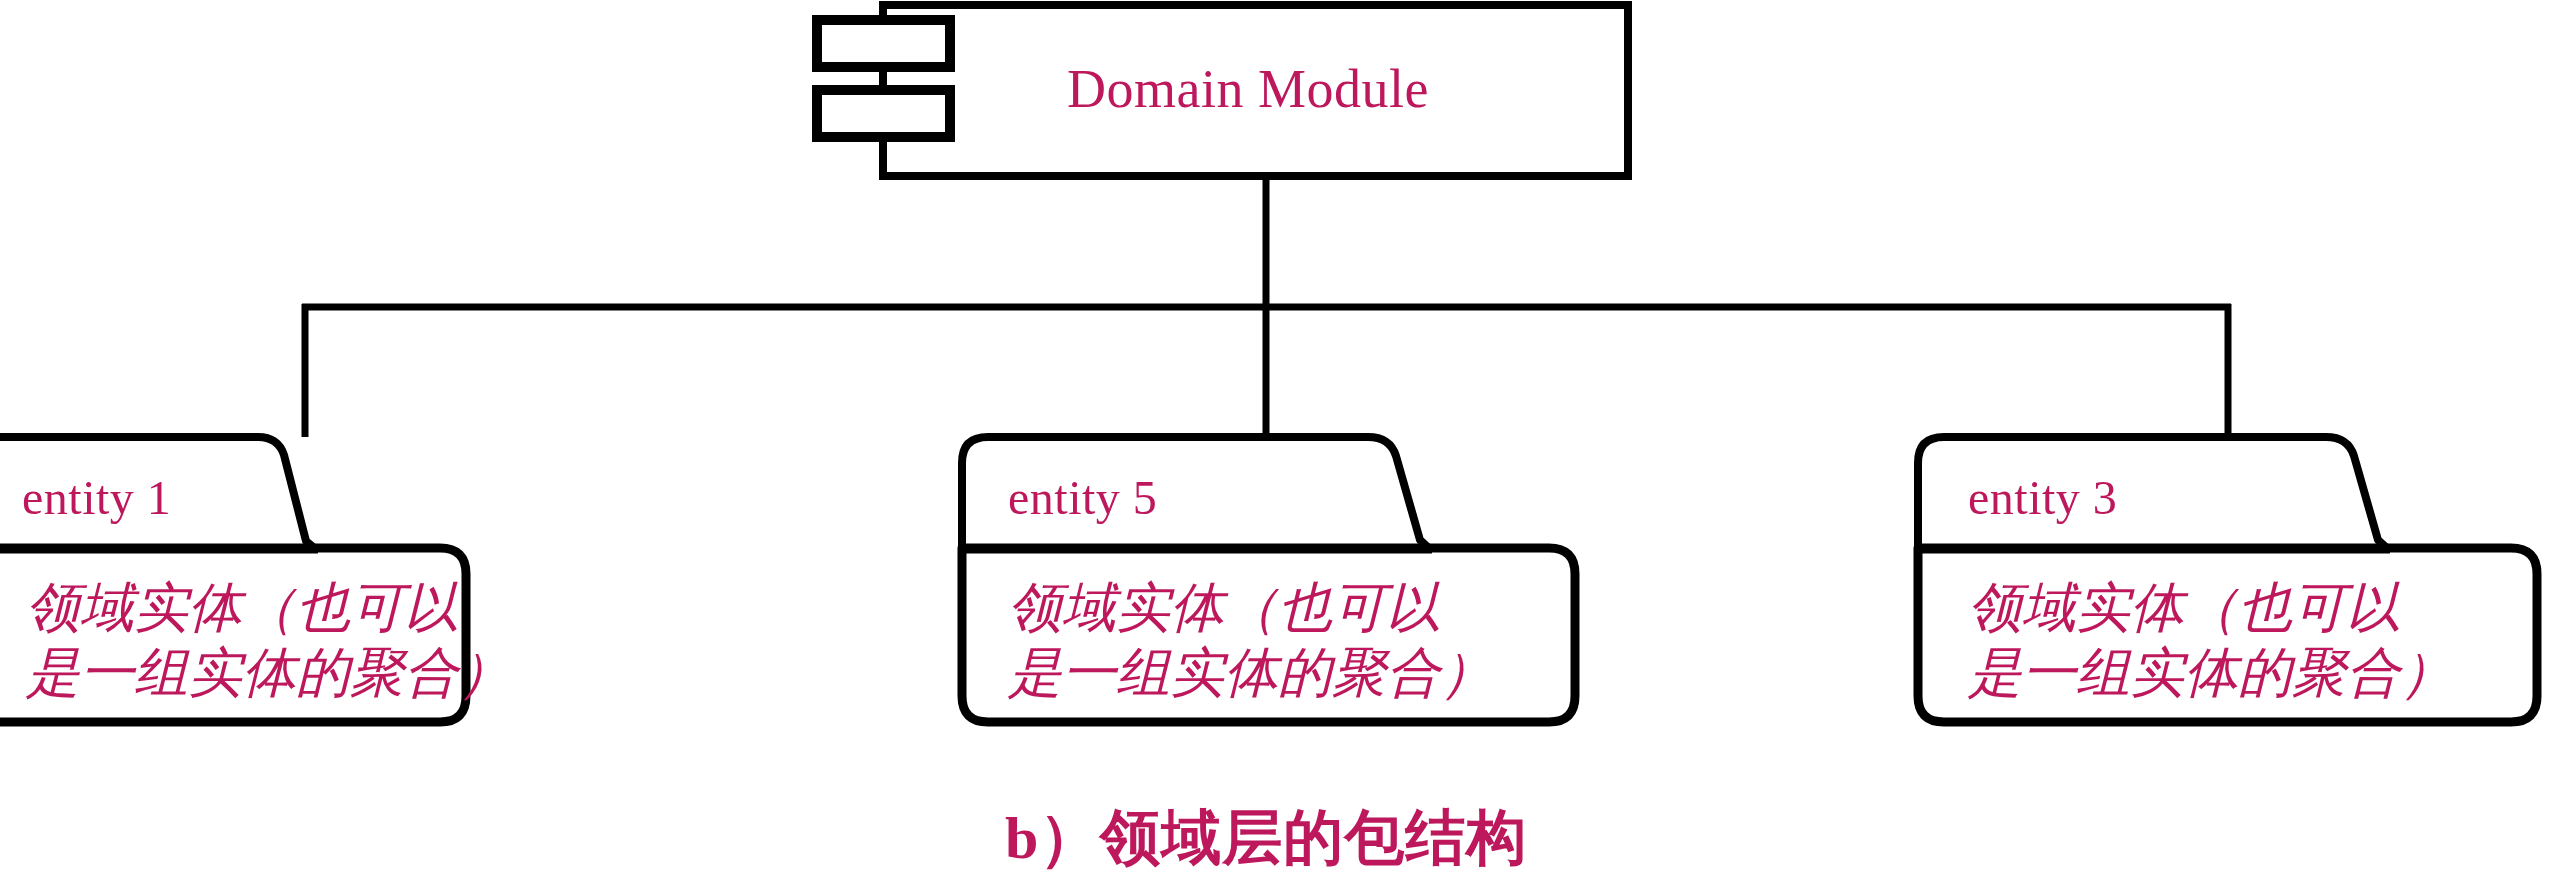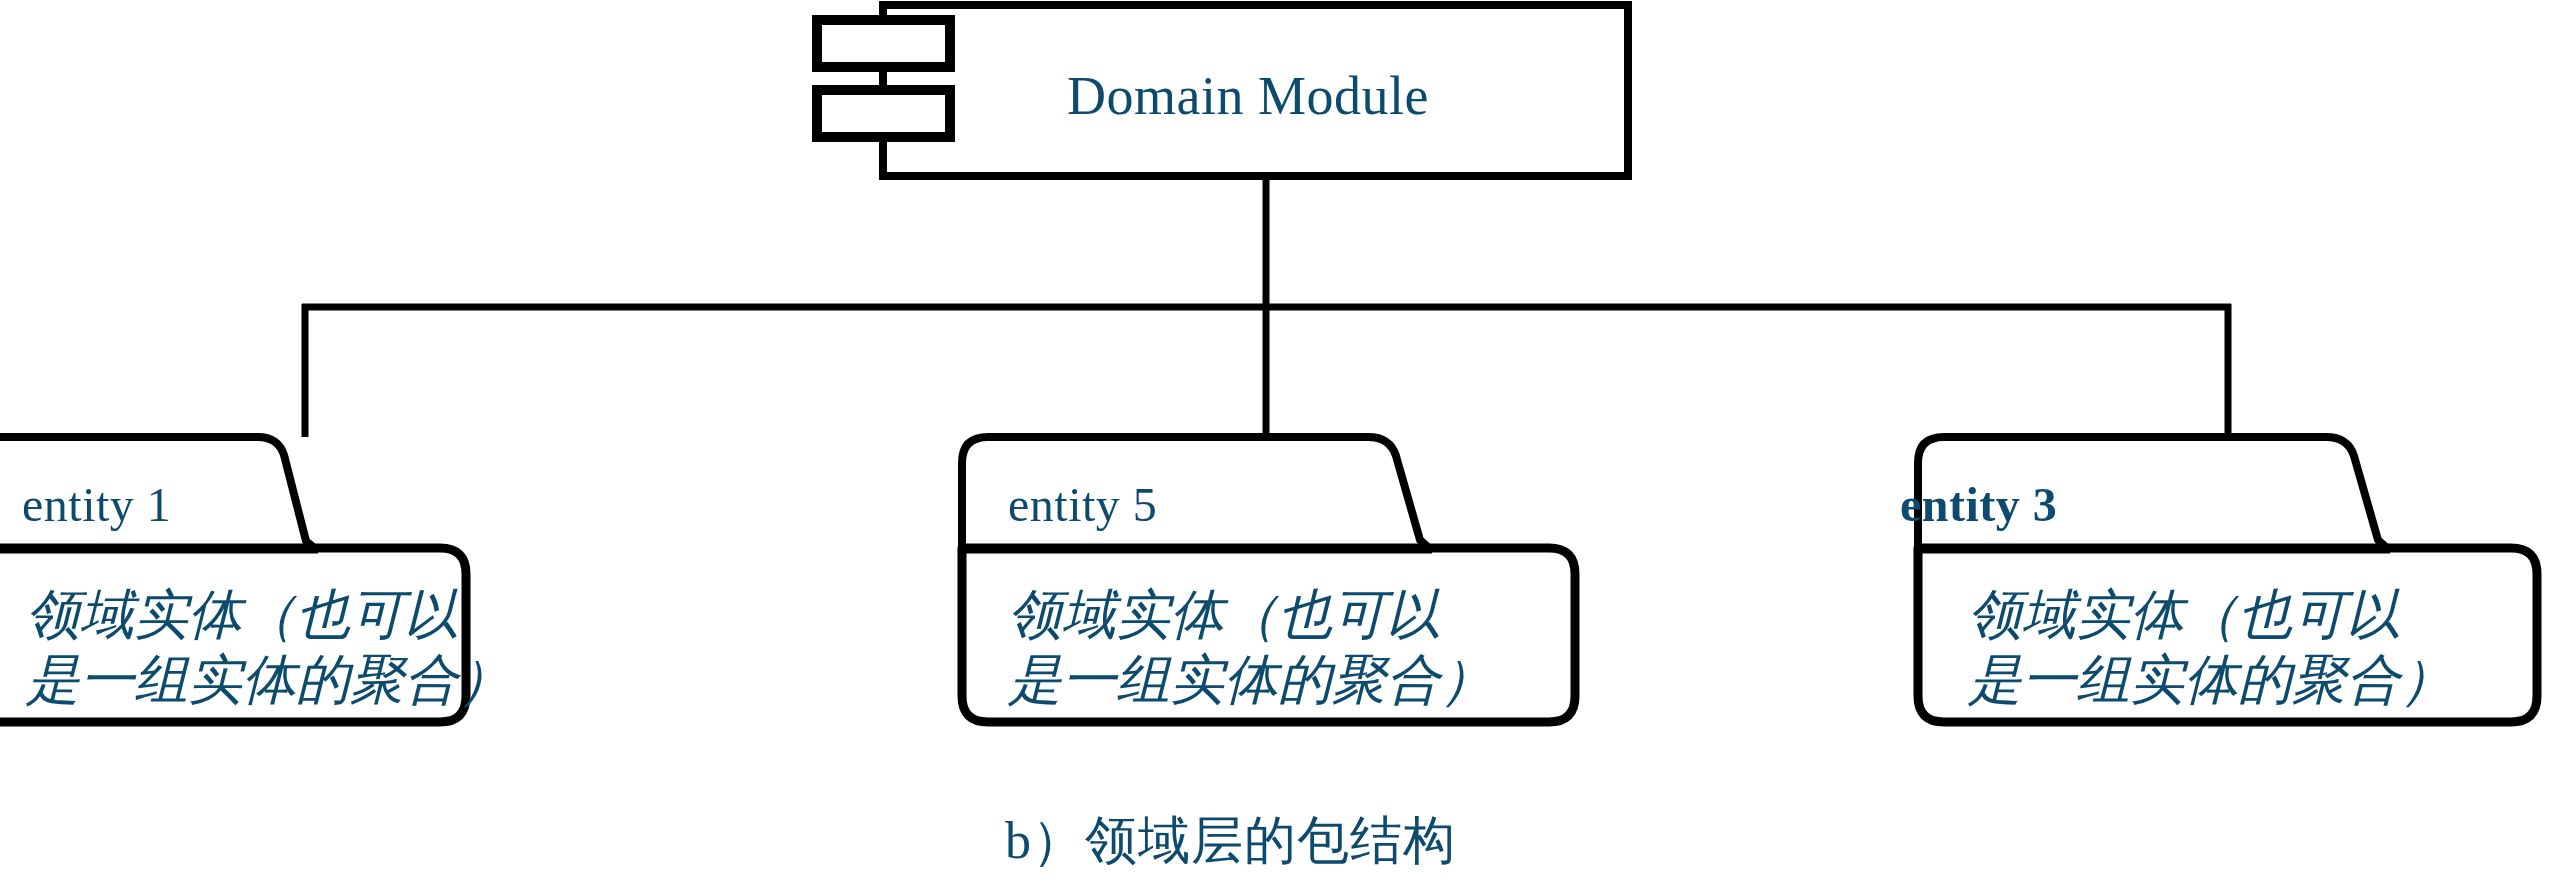--- a/index.html
+++ b/index.html
@@ -21,41 +21,40 @@
     position: absolute;
     left: 0;
     top: 0;
     width: 2550px;
     height: 894px;
     overflow: visible;
   }
   .lbl {
     position: absolute;
     white-space: pre;
-    color: #0c4a6e;
+    color: #be185d;
     line-height: 1.0;
-    margin-top: 7px;
   }
   .module-title {
     font-size: 54px;
     letter-spacing: 0.5px;
   }
   .pkg-name {
     font-size: 48px;
     letter-spacing: 0.5px;
   }
   .pkg-body-text {
     font-size: 54px;
     line-height: 1.18;
     letter-spacing: 0px;
     font-style: italic;
   }
   .caption {
-    font-size: 52px;
-    font-weight: normal;
+    font-size: 60px;
+    font-weight: bold;
     letter-spacing: 1px;
   }
 </style>
 </head>
 <body>
 
 <div id="canvas">
 
   <svg class="layer" viewBox="0 0 2550 894">
 
@@ -105,19 +104,19 @@
   <div class="lbl module-title" style="left:1067px; top:62px;">Domain Module</div>
 
   <div class="lbl pkg-name" style="left:22px; top:474px;text-align:center;">entity 1</div>
   <div class="lbl pkg-body-text" style="left:26px; top:577px;">领域实体（也可以</div>
   <div class="lbl pkg-body-text" style="left:26px; top:642px;">是一组实体的聚合）</div>
 
   <div class="lbl pkg-name" style="left:1008px; top:474px;">entity 5</div>
   <div class="lbl pkg-body-text" style="left:1008px; top:577px;">领域实体（也可以</div>
   <div class="lbl pkg-body-text" style="left:1008px; top:642px;">是一组实体的聚合）</div>
 
-  <div class="lbl pkg-name" style="left:1900px; top:474px;font-weight:bold;">entity 3</div>
+  <div class="lbl pkg-name" style="left:1968px; top:474px;">entity 3</div>
   <div class="lbl pkg-body-text" style="left:1968px; top:577px;">领域实体（也可以</div>
   <div class="lbl pkg-body-text" style="left:1968px; top:642px;">是一组实体的聚合）</div>
 
   <div class="lbl caption" style="left:1005px; top:808px;">b）领域层的包结构</div>
 
 </div>
 
 </body></html>

